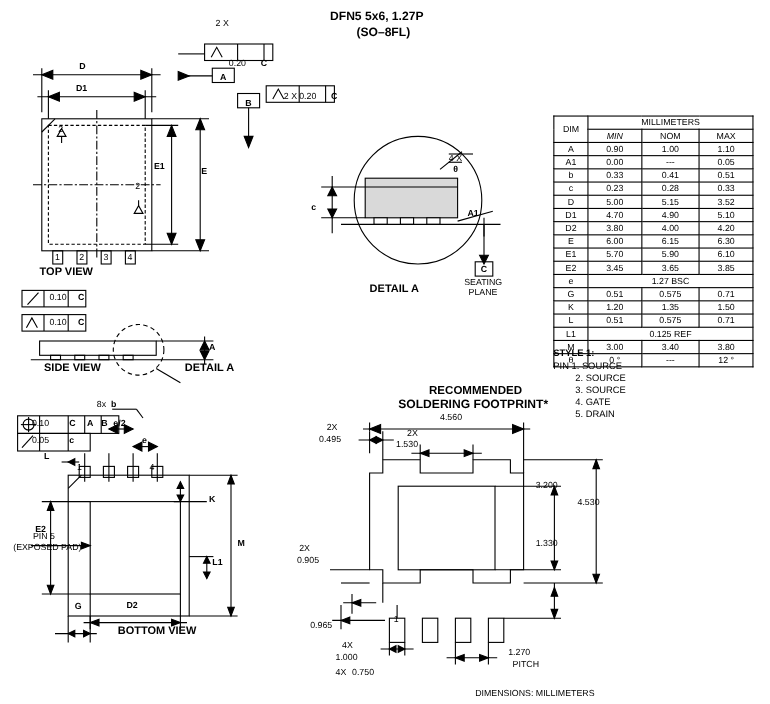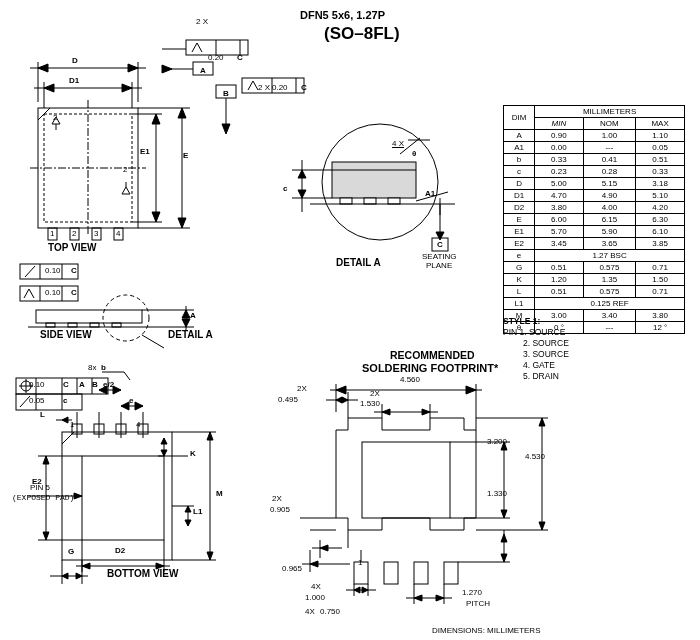--- a/index.html
+++ b/index.html
@@ -34,21 +34,21 @@
   }
   .notes{font-size:8.5px;line-height:1.25;}
   .notes ol{margin:2px 0 0 0;padding-left:14px;}
   .notes li{margin-bottom:1px;}
   .style1{font-size:8.5px;line-height:1.3;}
 </style>
 </head>
 <body>
 
 <div class="abs t b" style="left:300px;top:10px;font-size:11px;">DFN5 5x6, 1.27P</div>
-<div class="abs t b" style="left:324px;top:25px;font-size:17px;">(SO–8FL)</div>
+<div class="abs t b" style="left:324px;top:25px;font-size:11px;">(SO–8FL)</div>
 
 <div class="abs notes" style="left:500px;top:8px;width:195px;">
 </div>
 
 <table class="dim" style="left:503px;top:105px;width:182px;">
   <tbody>
       <tr>
     <td rowspan="2" style="width:28px;vertical-align:middle;">DIM</td>
     <td colspan="3" class="b">MILLIMETERS</td>
   </tr>
@@ -78,21 +78,21 @@
   <tr>
         <td class="b">c</td>
         <td>0.23</td>
         <td>0.28</td>
         <td>0.33</td>
       </tr>
   <tr>
         <td class="b">D</td>
         <td>5.00</td>
         <td>5.15</td>
-        <td>3.18</td>
+        <td>3.52</td>
       </tr>
   <tr>
         <td class="b">D1</td>
         <td>4.70</td>
         <td>4.90</td>
         <td>5.10</td>
       </tr>
   <tr>
         <td class="b">D2</td>
         <td>3.80</td>
@@ -237,21 +237,21 @@
 <div class="abs t b" style="left:72px;top:57px;">D</div>
 <div class="abs t b" style="left:69px;top:77px;">D1</div>
 <div class="abs t b" style="left:140px;top:148px;">E1</div>
 <div class="abs t b" style="left:183px;top:152px;">E</div>
 <div class="abs t" style="left:53px;top:114px;">2</div>
 <div class="abs t" style="left:123px;top:166px;">2</div>
 <div class="abs t" style="left:50px;top:230px;">1</div>
 <div class="abs t" style="left:72px;top:230px;">2</div>
 <div class="abs t" style="left:94px;top:230px;">3</div>
 <div class="abs t" style="left:116px;top:230px;">4</div>
-<div class="abs t b t10" style="left:48px;top:243px;text-align:right;">TOP VIEW</div>
+<div class="abs t b t10" style="left:36px;top:243px;text-align:right;">TOP VIEW</div>
 
 <svg width="230" height="90" style="left:14px;top:262px;">
   <g stroke="#000" fill="none" stroke-width="1">
 
     <rect x="6" y="2" width="58" height="15"></rect>
     <line x1="26" y1="2" x2="26" y2="17"></line>
     <line x1="48" y1="2" x2="48" y2="17"></line>
     <line x1="11" y1="15" x2="21" y2="4"></line>
 
     <rect x="6" y="24" width="58" height="15"></rect>
@@ -318,21 +318,21 @@
     <line x1="160" y1="78" x2="160" y2="95"></line>
 
     <line x1="160" y1="84" x2="160" y2="118"></line>
     <rect x="152" y="118" width="16" height="13"></rect>
     <polygon points="156,112 164,112 160,120" fill="#000"></polygon>
   </g>
 </svg>
 <div class="abs t" style="left:258px;top:84px;">2 X</div>
 <div class="abs t" style="left:272px;top:84px;">0.20</div>
 <div class="abs t b" style="left:301px;top:84px;">C</div>
-<div class="abs t" style="left:392px;top:140px;text-decoration:underline;">4 X</div>
+<div class="abs t" style="left:408px;top:140px;text-decoration:underline;">4 X</div>
 <div class="abs t b" style="left:412px;top:150px;">θ</div>
 <div class="abs t b" style="left:283px;top:185px;">c</div>
 <div class="abs t b" style="left:425px;top:190px;">A1</div>
 <div class="abs t b" style="left:437px;top:241px;">C</div>
 <div class="abs t" style="left:422px;top:253px;">SEATING</div>
 <div class="abs t" style="left:426px;top:262px;">PLANE</div>
 <div class="abs t b t10" style="left:336px;top:258px;">DETAIL A</div>
 
 <svg width="250" height="240" style="left:10px;top:360px;">
   <g stroke="#000" fill="none" stroke-width="1">
@@ -430,21 +430,21 @@
 <div class="abs t b" style="left:103px;top:381px;">e/2</div>
 <div class="abs t b" style="left:129px;top:397px;">e</div>
 <div class="abs t b" style="left:40px;top:411px;">L</div>
 <div class="abs t b" style="left:190px;top:450px;">K</div>
 <div class="abs t b" style="left:32px;top:478px;">E2</div>
 <div class="abs t b" style="left:216px;top:490px;">M</div>
 <div class="abs t b" style="left:193px;top:508px;">L1</div>
 <div class="abs t b" style="left:68px;top:548px;">G</div>
 <div class="abs t b" style="left:115px;top:547px;">D2</div>
 <div class="abs t" style="left:30px;top:484px;">PIN 5</div>
-<div class="abs t" style="left:12px;top:494px;font-family:Liberation Mono, monospace;">(EXPOSED PAD)</div>
+<div class="abs t" style="left:12px;top:494px;">(EXPOSED PAD)</div>
 <div class="abs t" style="left:70px;top:421px;">1</div>
 <div class="abs t" style="left:136px;top:421px;">4</div>
 <div class="abs t b t10" style="left:107px;top:569px;">BOTTOM VIEW</div>
 
 <div class="abs t b" style="left:390px;top:350px;font-size:10.5px;">RECOMMENDED</div>
 <div class="abs t b" style="left:362px;top:363px;font-size:11px;">SOLDERING FOOTPRINT*</div>
 
 <svg width="340" height="230" style="left:290px;top:382px;">
   <g stroke="#000" fill="none" stroke-width="1">
 
@@ -515,21 +515,21 @@
     <line x1="154" y1="202" x2="154" y2="222"></line>
     <line x1="116" y1="216" x2="162" y2="216"></line>
     <polygon points="124,216 132,213 132,219" fill="#000"></polygon>
     <polygon points="154,216 146,213 146,219" fill="#000"></polygon>
 
     <line x1="71" y1="168" x2="71" y2="180"></line>
   </g>
 </svg>
 
 <div class="abs t" style="left:297px;top:385px;">2X</div>
-<div class="abs t" style="left:278px;top:396px;">0.495</div>
+<div class="abs t" style="left:290px;top:396px;">0.495</div>
 <div class="abs t" style="left:400px;top:376px;">4.560</div>
 <div class="abs t" style="left:370px;top:390px;">2X</div>
 <div class="abs t" style="left:360px;top:400px;">1.530</div>
 <div class="abs t" style="left:487px;top:438px;">3.200</div>
 <div class="abs t" style="left:525px;top:453px;">4.530</div>
 <div class="abs t" style="left:487px;top:490px;">1.330</div>
 <div class="abs t" style="left:272px;top:495px;">2X</div>
 <div class="abs t" style="left:270px;top:506px;">0.905</div>
 <div class="abs t" style="left:282px;top:565px;">0.965</div>
 <div class="abs t" style="left:311px;top:583px;">4X</div>

